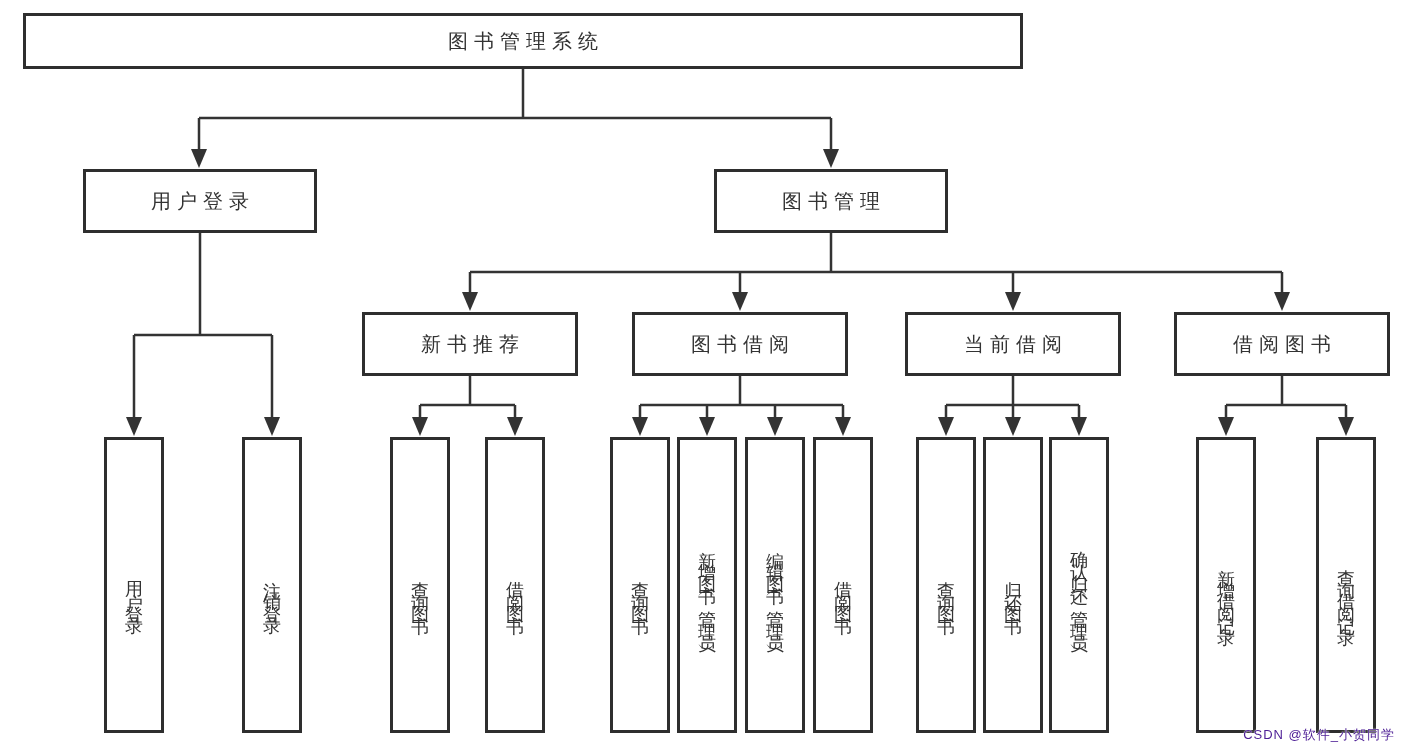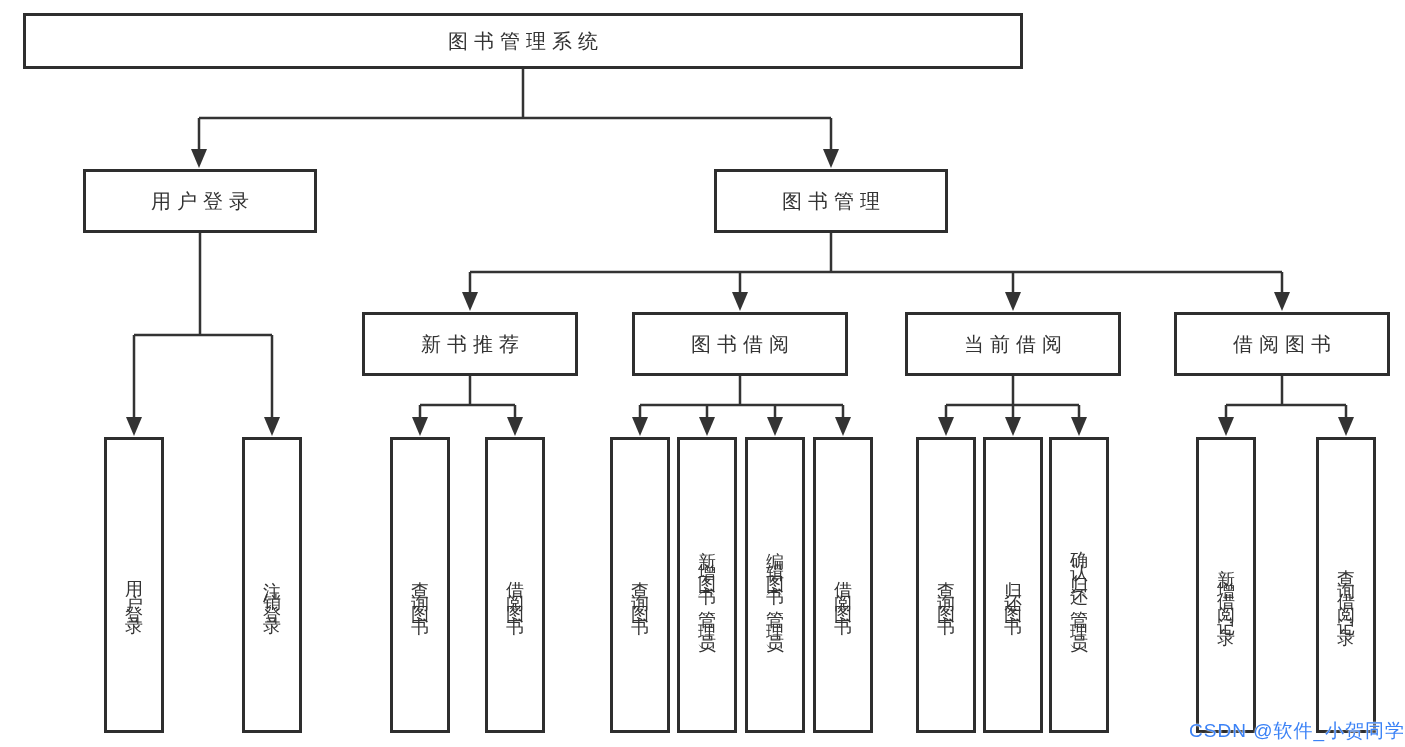--- a/index.html
+++ b/index.html
@@ -32,25 +32,25 @@
     writing-mode:vertical-rl;
     text-orientation:mixed;
     font-size:18px;
     letter-spacing:12px;
     line-height:1;
     margin-top:12px;
     color:#333333;
   }
   .watermark{
     position:absolute;
-    right:0;
+    right:10px;
     bottom:3px;
-    font-size:19px;
+    font-size:13px;
     letter-spacing:1px;
-    color:#3b82f6;
+    color:#4c1d95;
     text-shadow:0 0 2px #ffffff,0 0 1px #ffffff;
     white-space:nowrap;
     z-index:5;
   }
 </style>
 </head>
 <body>
 
 <div class="canvas">
 

